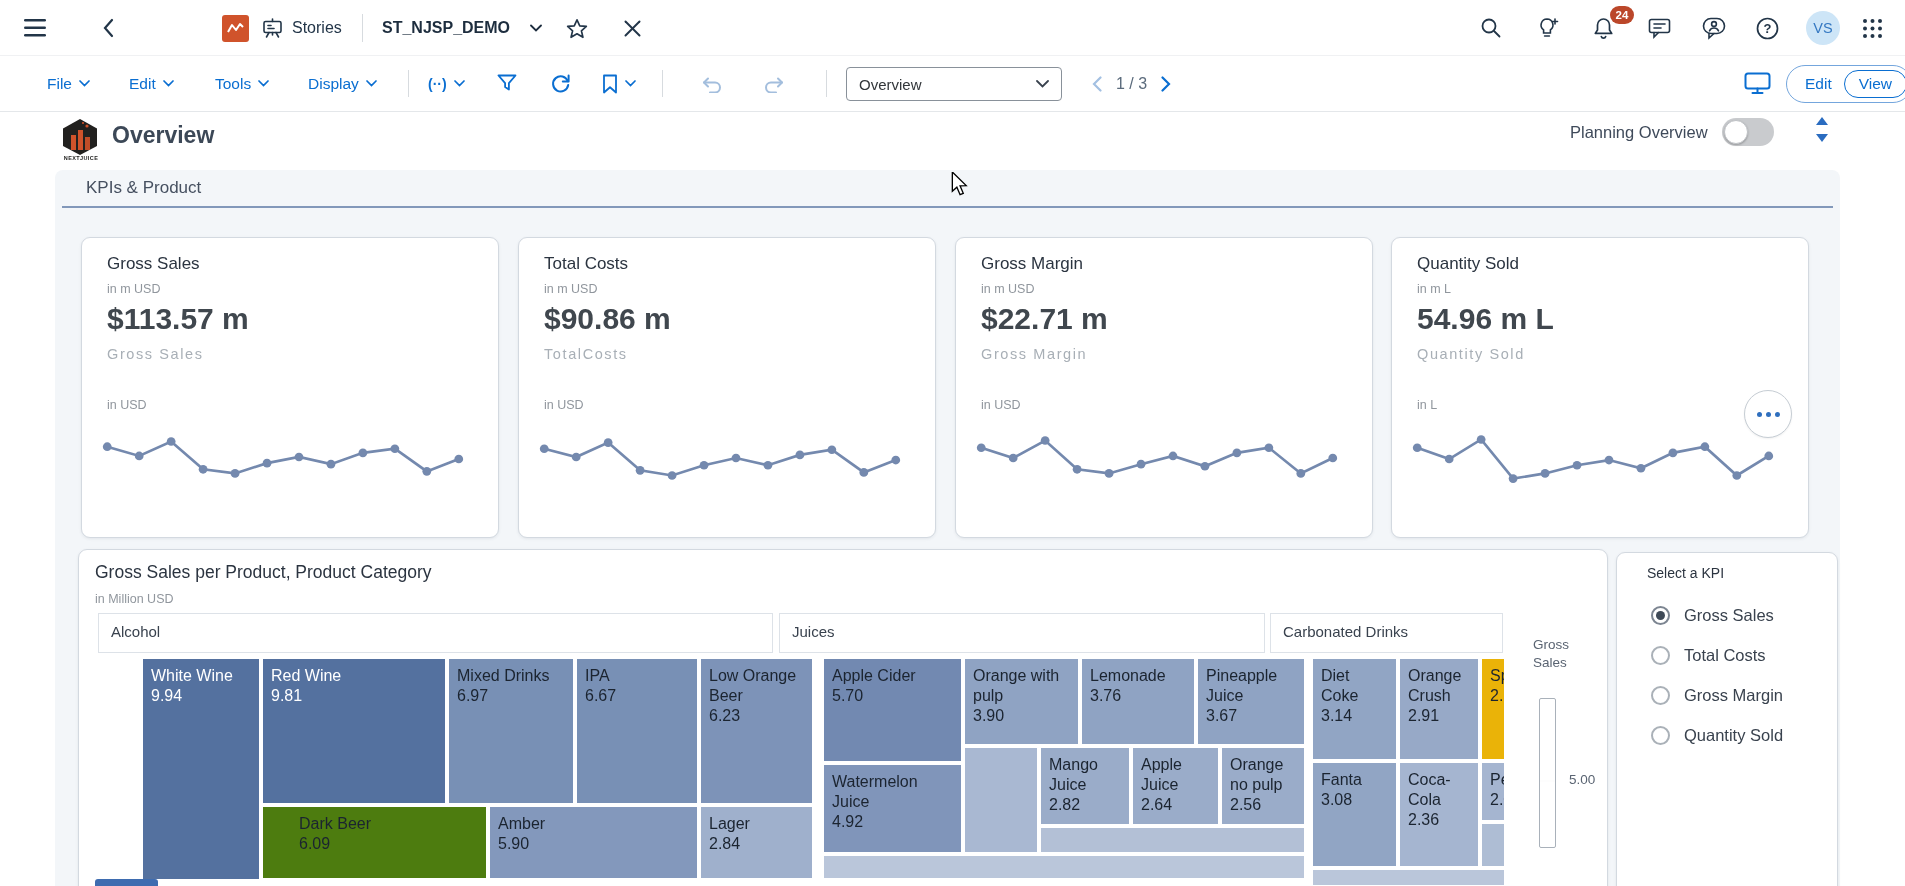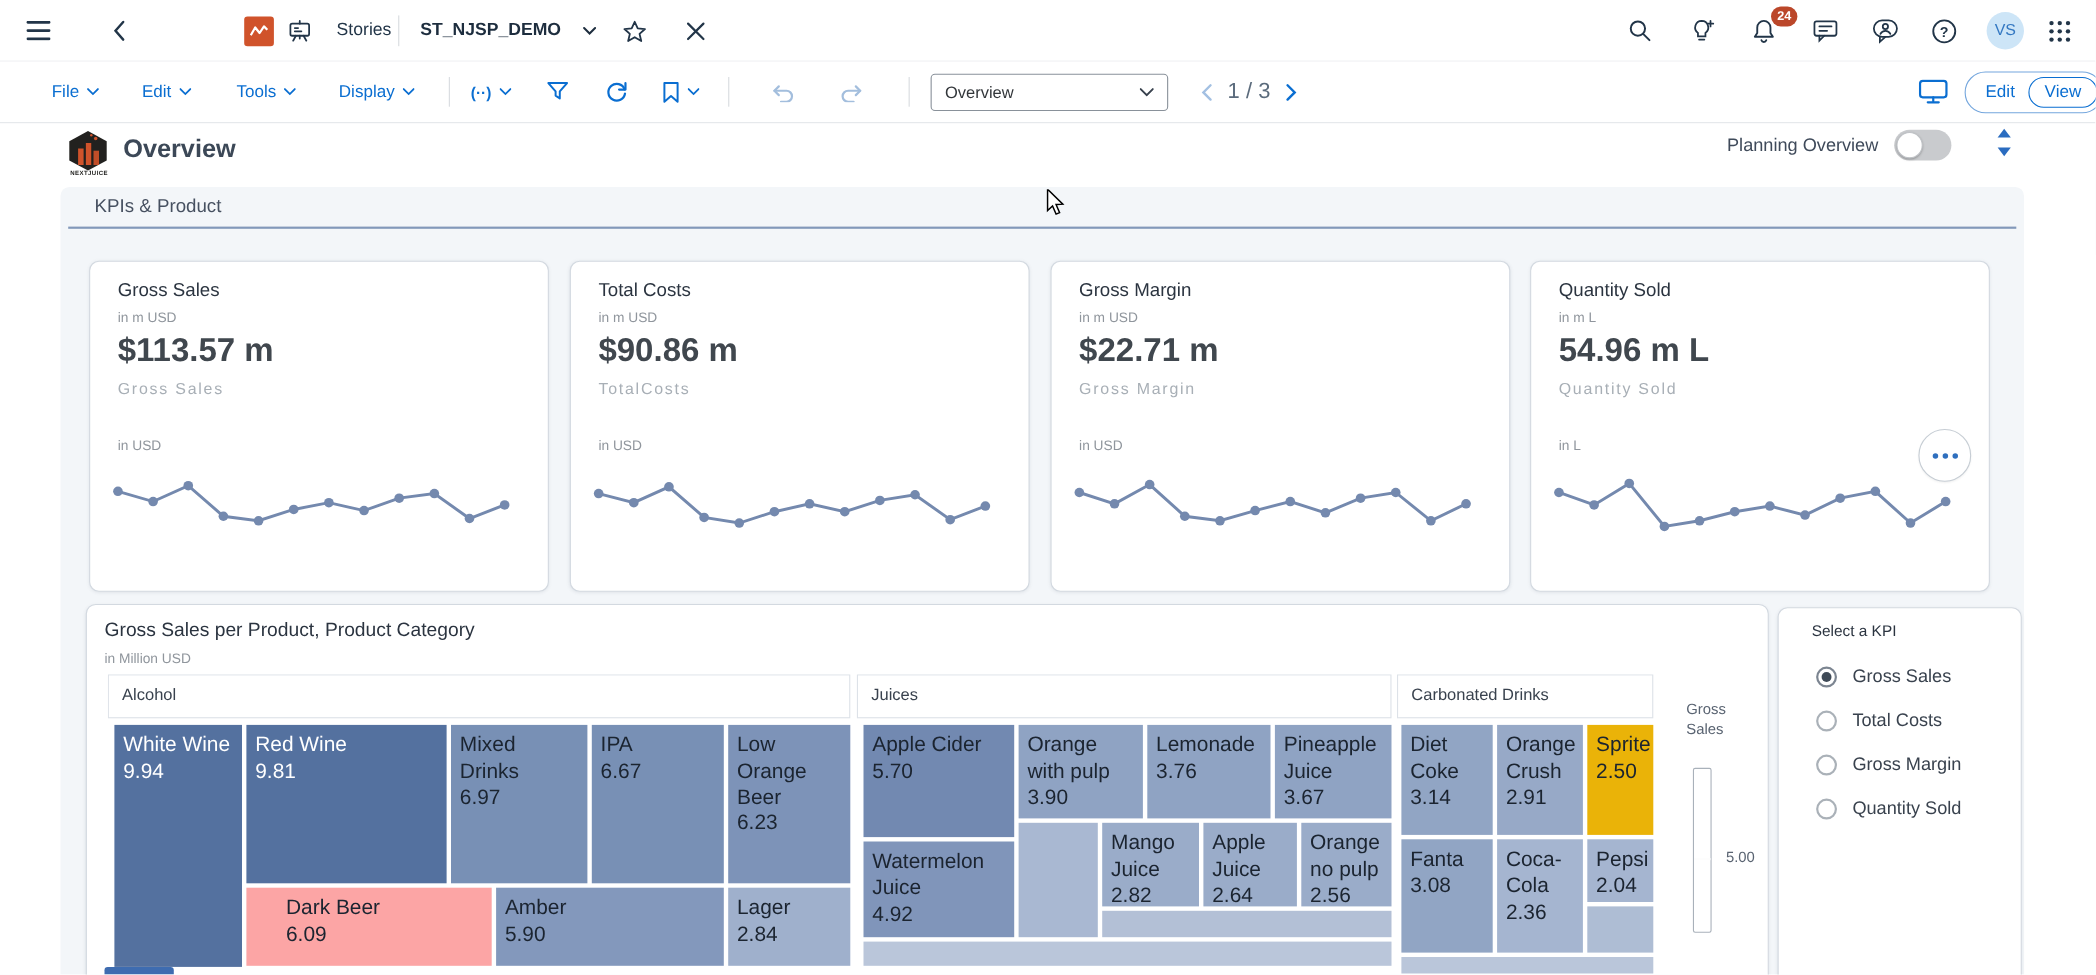--- a/index.html
+++ b/index.html
@@ -17,21 +17,21 @@
   .badge { position:absolute; left:1610px; top:6px; min-width:24px; height:18px; background:#bb472a; color:#fff; border-radius:9px; font-size:11.5px; font-weight:bold; display:flex; align-items:center; justify-content:center; padding:0 5px; z-index:2; }
   .avatar { width:34px; height:34px; border-radius:50%; background:#cde5f7; color:#3478c2; font-weight:normal; font-size:14.5px; display:flex; align-items:center; justify-content:center; }
 
   
   .toolbar { position:absolute; left:0; top:56px; width:1905px; height:56px; background:#fff; border-bottom:1px solid #e4e7ea; z-index:29; }
   .menu-item { position:absolute; top:0; height:55px; display:flex; align-items:center; gap:7px; color:#0a6ed1; font-size:15.5px; cursor:pointer; }
   .tool-icon { position:absolute; top:0; height:55px; display:flex; align-items:center; color:#0a6ed1; cursor:pointer; }
   .tool-icon.disabled { color:#a3bedd; cursor:default; }
   .tb2-sep { position:absolute; top:14px; width:1px; height:27px; background:#d7dbdf; }
   .page-select { position:absolute; left:796px; top:11px; width:216px; height:34px; border:1px solid #89919a; border-radius:4px; background:#fff; display:flex; align-items:center; justify-content:space-between; padding:0 12px; font-size:15px; color:#32363a; cursor:pointer; }
-  .pager { position:absolute; left:1042px; top:0; height:55px; display:flex; align-items:center; gap:14px; font-size:20px; }
+  .pager { position:absolute; left:1042px; top:0; height:55px; display:flex; align-items:center; gap:14px; font-size:16px; }
   .seg-control { position:absolute; left:1786px; top:9px; height:38px; border:1px solid #74a6dd; border-radius:19px; display:flex; align-items:center; padding:0 4px 0 4px; }
   .seg-edit { color:#0a6ed1; font-size:15.5px; padding:0 12px 0 14px; cursor:pointer; }
   .seg-view { color:#0a6ed1; font-size:15.5px; border:1.5px solid #0a6ed1; border-radius:15px; padding:4px 14px; cursor:pointer; }
 
   
   .page-head { position:absolute; left:0; top:112px; width:1905px; height:56px; background:#fff; }
   .nj-logo { position:absolute; left:60px; top:118px; width:42px; height:46px; text-align:center; }
   .nj-logo .nj-text { font-size:5.5px; font-weight:bold; letter-spacing:.4px; color:#1d1d1b; margin-top:-1px; }
   .page-title { position:absolute; left:112px; top:122px; font-size:23px; font-weight:bold; color:#3c4857; }
   .planning { position:absolute; left:1570px; top:118px; display:flex; align-items:center; gap:14px; }
@@ -57,21 +57,21 @@
   .spark { position:absolute; left:20px; top:184px; }
   .more-btn { position:absolute; right:16px; top:152px; width:48px; height:48px; border-radius:50%; background:#fff; border:1px solid #c6cdd4; display:flex; align-items:center; justify-content:center; gap:4px; cursor:pointer; box-shadow:0 1px 2px rgba(0,0,0,.06); z-index:3; }
   .more-btn i { width:5px; height:5px; border-radius:50%; background:#2f6fbe; }
 
   
   .chart-card { position:absolute; left:78px; top:549px; width:1530px; height:360px; background:#fff; border:1px solid #d3d9e0; border-radius:9px; box-shadow:0 1px 3px rgba(80,90,110,.10); }
   .chart-title { position:absolute; left:16px; top:12px; font-size:17.5px; color:#2b3440; }
   .chart-sub { position:absolute; left:16px; top:42px; font-size:12.5px; color:#90969d; }
   .tm-canvas { position:absolute; left:19px; top:63px; width:1406px; height:350px; overflow:hidden; }
   .tm-header { position:absolute; top:0; height:40px; background:#fff; border:1px solid #dde2e8; font-size:15px; color:#39424e; padding:9px 0 0 12px; }
-  .tm-cell { position:absolute; font-size:19px; line-height:1.25; padding:7px 8px; color:#1b2430; overflow:hidden; cursor:pointer; }
+  .tm-cell { position:absolute; font-size:16px; line-height:1.25; padding:7px 8px; color:#1b2430; overflow:hidden; cursor:pointer;margin-left:39px; }
   .tm-cell.white { color:#ffffff; }
   .legend-title { position:absolute; left:1454px; top:86px; font-size:13.5px; color:#5a6472; line-height:1.3; }
   .legend-bar { position:absolute; left:1460px; top:148px; width:17px; height:150px; border:1px solid #a9b1ba; border-radius:2px;
                 background:linear-gradient(180deg,#4c6b9d 0%,#62799 0%,#64809 0%,#5f7ba8 12%,#7b93b9 38%,#93a7c6 55%,#aab9d1 75%,#c9d2e0 100%); position:absolute; }
   .legend-tick { position:absolute; left:0; top:55%; width:100%; height:2px; background:#fdfdfd; }
   .legend-val { position:absolute; left:1490px; top:222px; font-size:13.5px; color:#5a6472; }
 
   
   .selector-card { position:absolute; left:1616px; top:552px; width:222px; height:357px; background:#fff; border:1px solid #d3d9e0; border-radius:9px; box-shadow:0 1px 3px rgba(80,90,110,.10); }
   .selector-title { position:absolute; left:30px; top:12px; font-size:14px; color:#2b3440; }
@@ -106,21 +106,21 @@
           <path d="M10 2 L3 10 L10 18" fill="none" stroke="#223548" stroke-width="2.2" stroke-linecap="round"></path>
         </svg>
     </div>
     <div class="tb-item" style="left:222px">
       <span class="sac-logo">
           <svg width="17" height="13" viewBox="0 0 17 13">
             <path d="M1 10 L5 3 L9 8 L13 2 L16 5" fill="none" stroke="#fff" stroke-width="2" stroke-linejoin="round"></path>
           </svg>
         </span>
     </div>
-    <div class="tb-item icon-btn" style="left:262px; gap:23px">
+    <div class="tb-item icon-btn" style="left:262px; gap:9px">
       <span>
         <svg width="21" height="21" viewBox="0 0 21 21">
             <g fill="none" stroke="#223548" stroke-width="1.6" stroke-linecap="round">
               <rect x="2" y="3.5" width="17" height="11" rx="1.6"></rect>
               <line x1="10.5" y1="1" x2="10.5" y2="3.5"></line>
               <line x1="7" y1="14.5" x2="4.5" y2="19"></line>
               <line x1="14" y1="14.5" x2="16.5" y2="19"></line>
               <line x1="10.5" y1="14.5" x2="10.5" y2="17"></line>
               <line x1="6" y1="7.5" x2="9" y2="7.5"></line>
               <line x1="6" y1="10.5" x2="12" y2="10.5"></line>
@@ -462,21 +462,21 @@
           <div>6.97</div>
         </div>
         <div class="tm-cell" style="left: 440px; top: 46px; width: 120px; height: 144px; background: rgb(120, 144, 181);">
           <div>IPA</div>
           <div>6.67</div>
         </div>
         <div class="tm-cell" style="left: 564px; top: 46px; width: 111px; height: 144px; background: rgb(125, 147, 184);">
           <div>Low Orange Beer</div>
           <div>6.23</div>
         </div>
-        <div class="tm-cell" style="left: 126px; top: 194px; width: 223px; height: 71px; background: #fca5a5; padding-left: 36px;">
+        <div class="tm-cell" style="left: 126px; top: 194px; width: 223px; height: 71px; background: #4d7c0f; padding-left: 36px;">
           <div>Dark Beer</div>
           <div>6.09</div>
         </div>
         <div class="tm-cell" style="left: 353px; top: 194px; width: 207px; height: 71px; background: rgb(131, 152, 188);">
           <div>Amber</div>
           <div>5.90</div>
         </div>
         <div class="tm-cell" style="left: 564px; top: 194px; width: 111px; height: 71px; background: rgb(159, 176, 204);">
           <div>Lager</div>
           <div>2.84</div>

